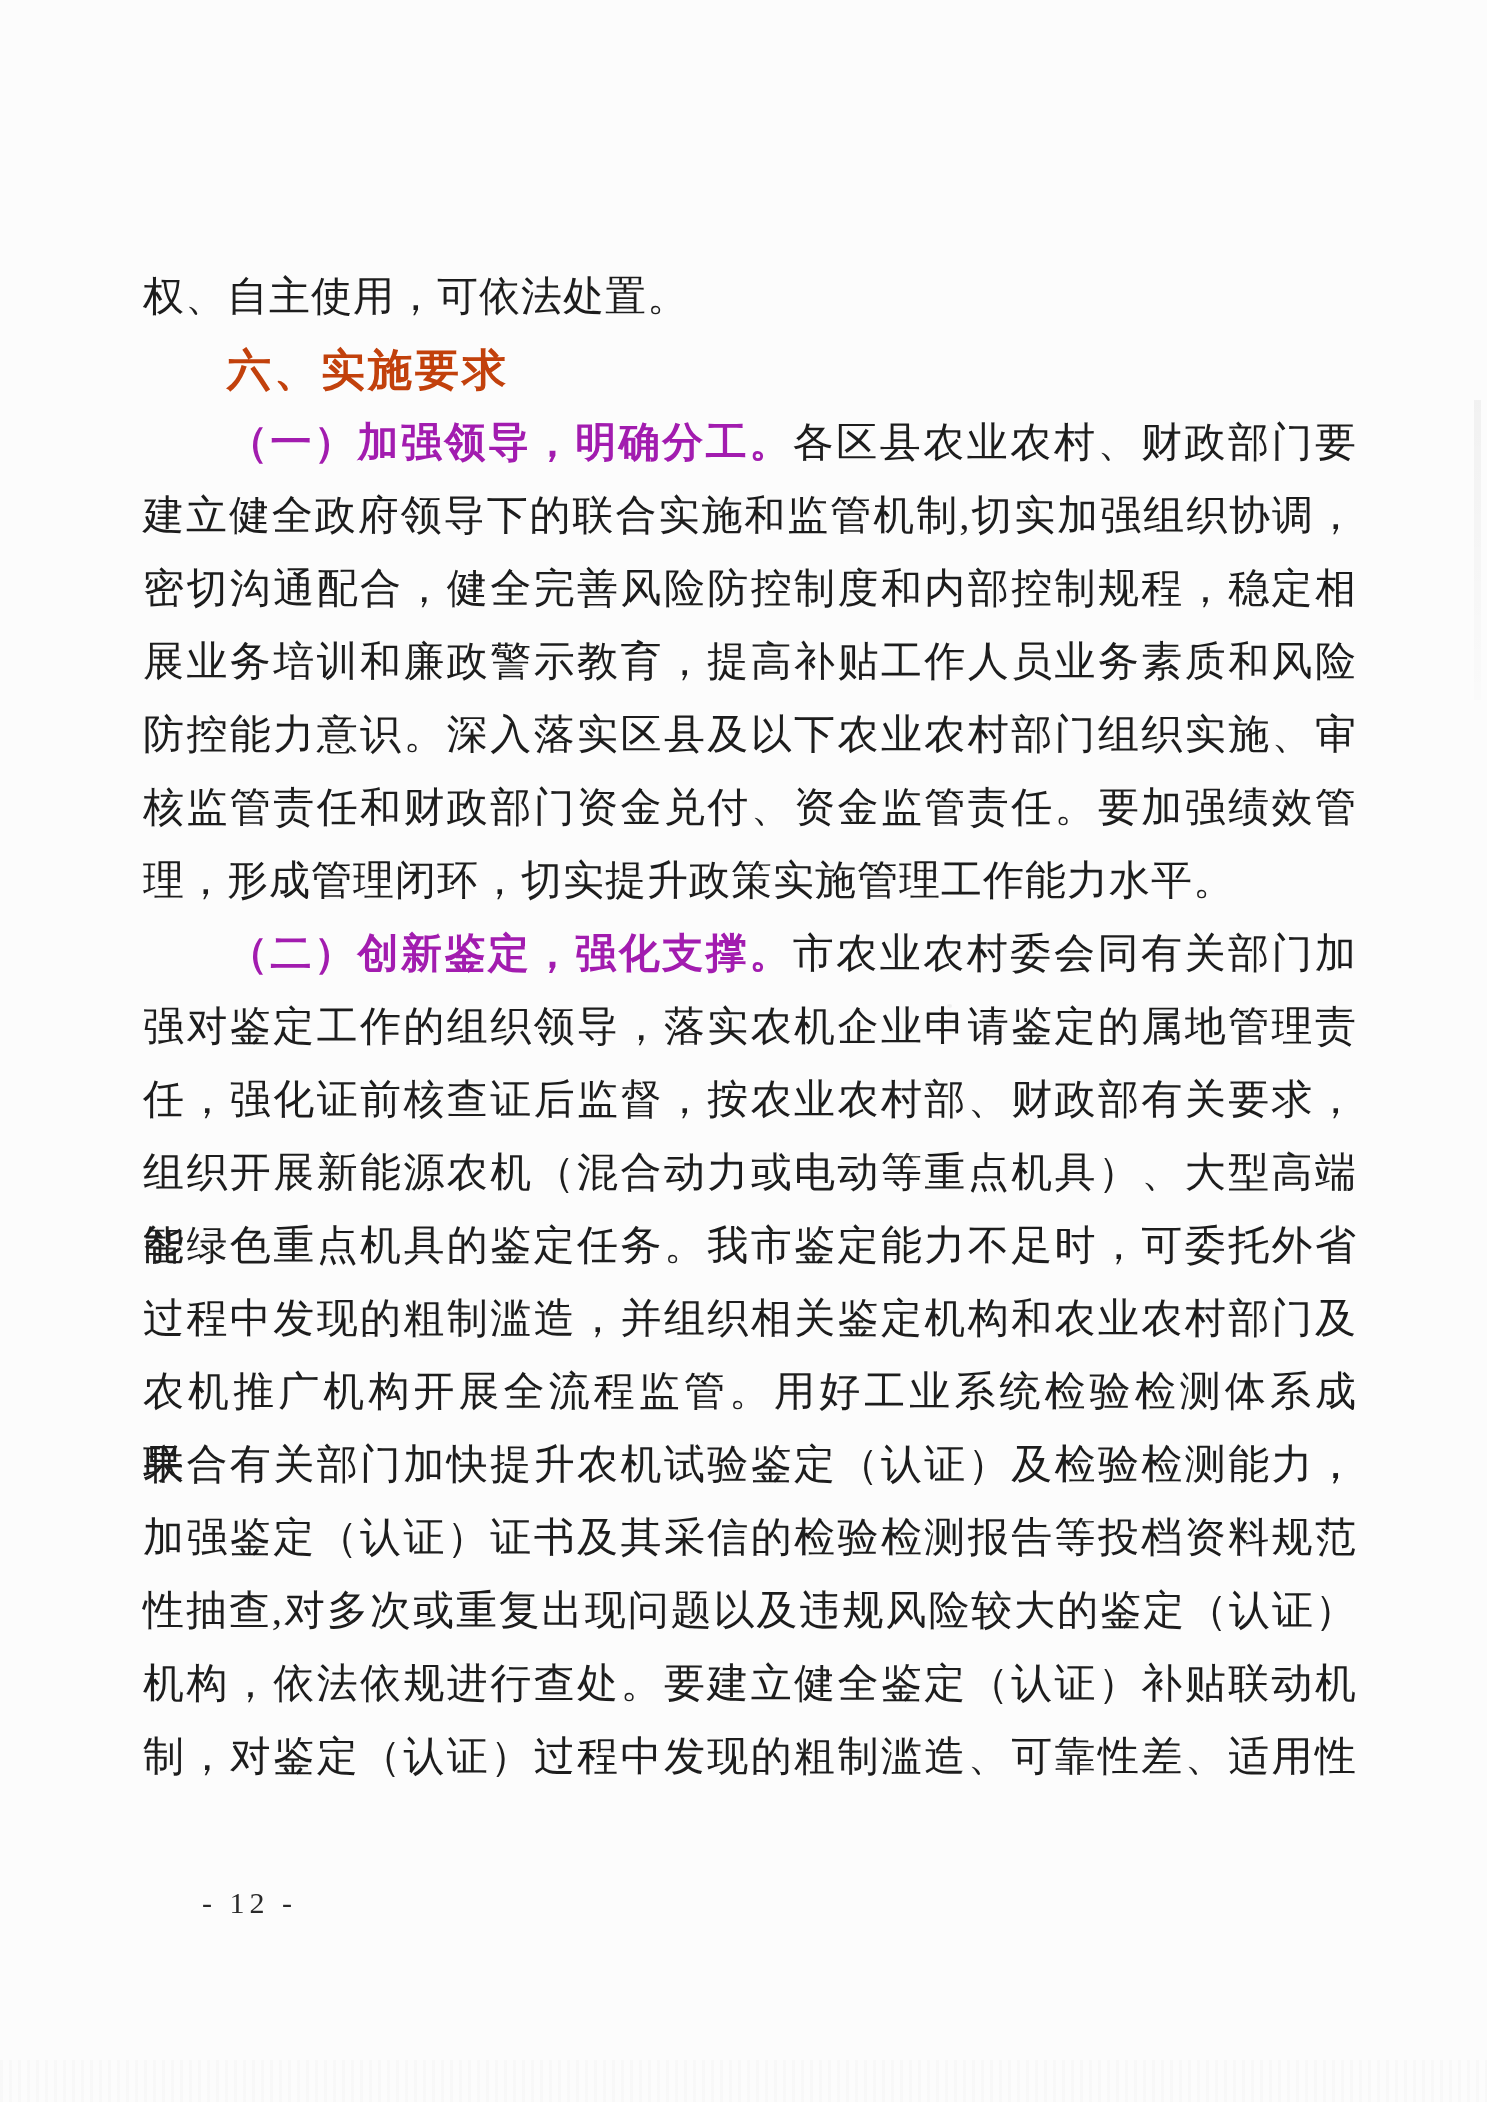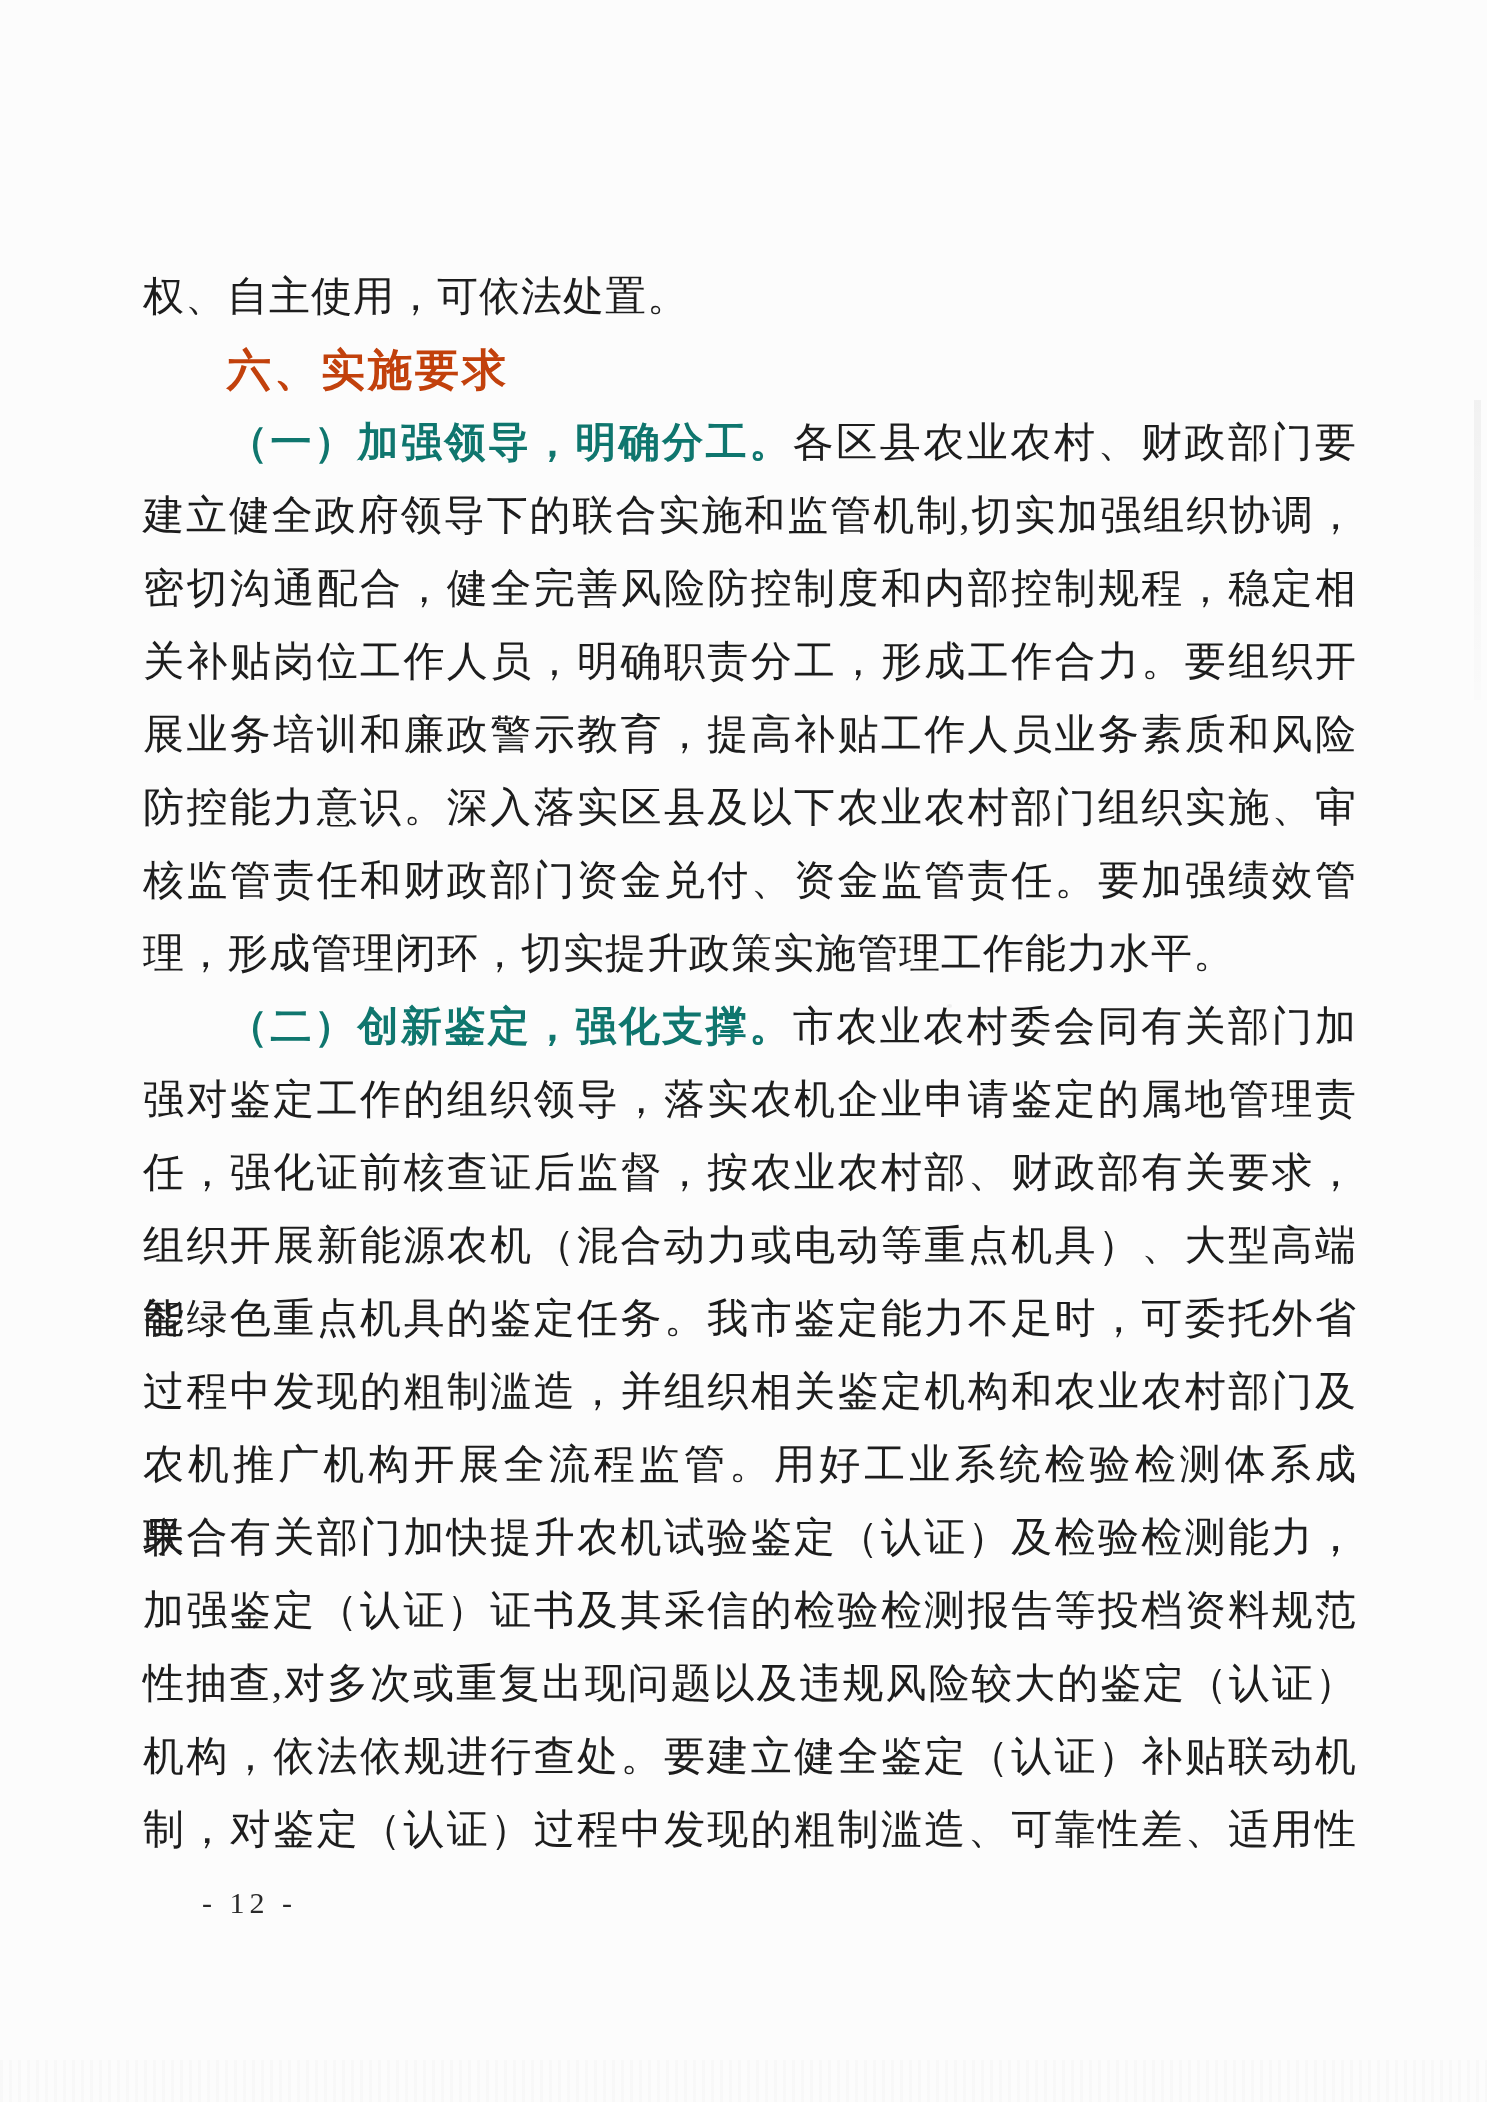--- a/index.html
+++ b/index.html
@@ -43,21 +43,21 @@
   }
   .line.heading .seg {
     font-family: "Liberation Sans", sans-serif;
     font-weight: 700;
     font-size: 44px;
     letter-spacing: 3px;
     color: #c2410c;
   }
   .seg.bold {
     font-weight: 700;
-    color: #0f766e;
+    color: #a21caf;
   }
   #page-number {
     position: absolute;
     left: 202px;
     top: 1886px;
     font-size: 30px;
     letter-spacing: 5px;
     color: #2a2a2a;
     font-family: "Liberation Serif", serif;
   }
@@ -91,21 +91,20 @@
 </head>
 <body>
 
 <div id="page">
   <div id="text-block">
       <div class="line body"><span class="seg">权、自主使用，可依法处置。</span></div>
       <div class="line heading indent"><span class="seg bold">六、实施要求</span></div>
       <div class="line body indent justify"><span class="seg bold">（一）加强领导，明确分工。</span><span class="seg">各区县农业农村、财政部门要</span></div>
       <div class="line body justify"><span class="seg">建立健全政府领导下的联合实施和监管机制,切实加强组织协调，</span></div>
       <div class="line body justify"><span class="seg">密切沟通配合，健全完善风险防控制度和内部控制规程，稳定相</span></div>
-      <div class="line body justify"><span class="seg">关补贴岗位工作人员，明确职责分工，形成工作合力。要组织开</span></div>
       <div class="line body justify"><span class="seg">展业务培训和廉政警示教育，提高补贴工作人员业务素质和风险</span></div>
       <div class="line body justify"><span class="seg">防控能力意识。深入落实区县及以下农业农村部门组织实施、审</span></div>
       <div class="line body justify"><span class="seg">核监管责任和财政部门资金兑付、资金监管责任。要加强绩效管</span></div>
       <div class="line body"><span class="seg">理，形成管理闭环，切实提升政策实施管理工作能力水平。</span></div>
       <div class="line body indent justify"><span class="seg bold">（二）创新鉴定，强化支撑。</span><span class="seg">市农业农村委会同有关部门加</span></div>
       <div class="line body justify"><span class="seg">强对鉴定工作的组织领导，落实农机企业申请鉴定的属地管理责</span></div>
       <div class="line body justify"><span class="seg">任，强化证前核查证后监督，按农业农村部、财政部有关要求，</span></div>
       <div class="line body justify"><span class="seg">组织开展新能源农机（混合动力或电动等重点机具）、大型高端智</span></div>
       <div class="line body justify"><span class="seg">能绿色重点机具的鉴定任务。我市鉴定能力不足时，可委托外省</span></div>
       <div class="line body justify"><span class="seg">过程中发现的粗制滥造，并组织相关鉴定机构和农业农村部门及</span></div>

